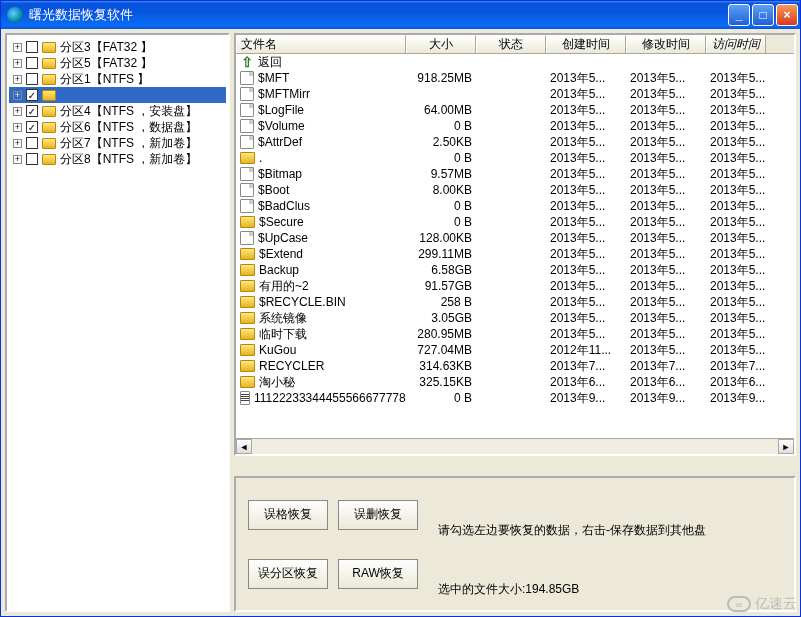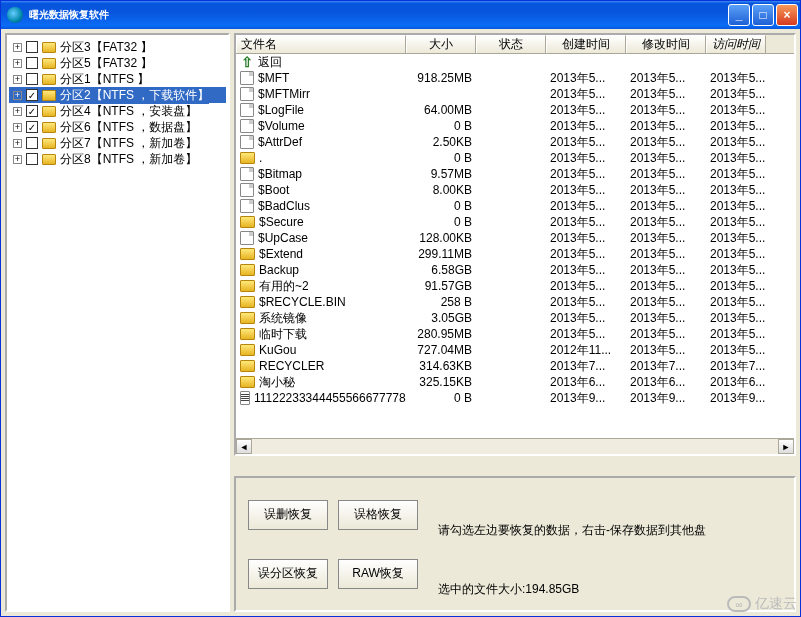--- a/index.html
+++ b/index.html
@@ -1,20 +1,20 @@
 <!DOCTYPE html>
 <html><head>
 <meta charset="utf-8">
 <style>
 * { box-sizing: border-box; margin: 0; padding: 0; }
 body { font-family: "SimSun", "宋体", sans-serif; font-size: 12px; background: #fff; }
 .window { width: 801px; height: 617px; border: 1px solid #0831d9; background: #ece9d8; display: flex; flex-direction: column; }
 .titlebar { height: 28px; background: linear-gradient(to bottom, #3a8cf7 0%, #0855dd 8%, #0855dd 40%, #0a6cf5 88%, #0855dd 100%); display: flex; align-items: center; padding: 0 2px 0 6px; color: #fff; }
 .titlebar .icon { width: 16px; height: 16px; background: radial-gradient(circle at 40% 40%, #6cf 0%, #08a 60%, #046 100%); border-radius: 50%; margin-right: 6px; }
-.titlebar .title { flex: 1; font-weight: bold; font-size: 10px; }
+.titlebar .title { flex: 1; font-weight: normal; font-size: 13px; }
 .winbtn { width: 22px; height: 22px; margin-left: 2px; border: 1px solid #fff; border-radius: 3px; display: flex; align-items: center; justify-content: center; font-weight: bold; color: #fff; }
 .winbtn.min, .winbtn.max { background: linear-gradient(to bottom, #5aa1f7, #1f5fd6); }
 .winbtn.close { background: linear-gradient(to bottom, #f79a5a, #d63a1f); }
 .content { flex: 1; display: flex; padding: 4px; gap: 4px; overflow: hidden; }
 .tree { width: 225px; border: 2px inset #fff; background: #fff; padding: 4px 2px; overflow: auto; }
 .tree-row { display: flex; align-items: center; height: 16px; padding-left: 4px; white-space: nowrap; cursor: default; }
 .plus { width: 9px; height: 9px; border: 1px solid #888; display: inline-flex; align-items: center; justify-content: center; font-size: 9px; line-height: 1; margin-right: 4px; }
 .cb { width: 12px; height: 12px; border: 1px solid #333; background: #fff; display: inline-flex; align-items: center; justify-content: center; font-size: 10px; margin-right: 4px; color: #000; }
 .folder { width: 14px; height: 11px; background: linear-gradient(to bottom, #ffe87c, #e6b422); border: 1px solid #b8860b; border-radius: 1px; margin-right: 4px; display: inline-block; }
 .tree-row.sel { background: #316ac5; color: #fff; }
@@ -82,21 +82,20 @@
         <div class="tree-row">
           <span class="plus">+</span>
           <span class="cb"></span>
           <span class="folder"></span>
           <span class="label">分区1【NTFS 】</span>
         </div>
         <div class="tree-row sel">
           <span class="plus">+</span>
           <span class="cb">✓</span>
           <span class="folder"></span>
-          <span class="label">分区2【NTFS ，下载软件】</span>
         </div>
         <div class="tree-row">
           <span class="plus">+</span>
           <span class="cb">✓</span>
           <span class="folder"></span>
           <span class="label">分区4【NTFS ，安装盘】</span>
         </div>
         <div class="tree-row">
           <span class="plus">+</span>
           <span class="cb">✓</span>
@@ -365,22 +364,22 @@
               <div class="c c-atime">2013年9...</div>
             </div>
           </div>
         <div class="hscroll">
           <div class="arrow">◄</div>
           <div class="track"></div>
           <div class="arrow">►</div>
         </div>
       </div>
       <div class="bottom">
+        <div class="btn">误格恢复</div>
         <div class="btn">误删恢复</div>
-        <div class="btn">误格恢复</div>
         <div class="hint">请勾选左边要恢复的数据，右击-保存数据到其他盘</div>
         <div class="btn">误分区恢复</div>
         <div class="btn">RAW恢复</div>
         <div class="hint">选中的文件大小:194.85GB</div>
       </div>
     </div>
   </div>
 </div>
 
 <div class="watermark">

